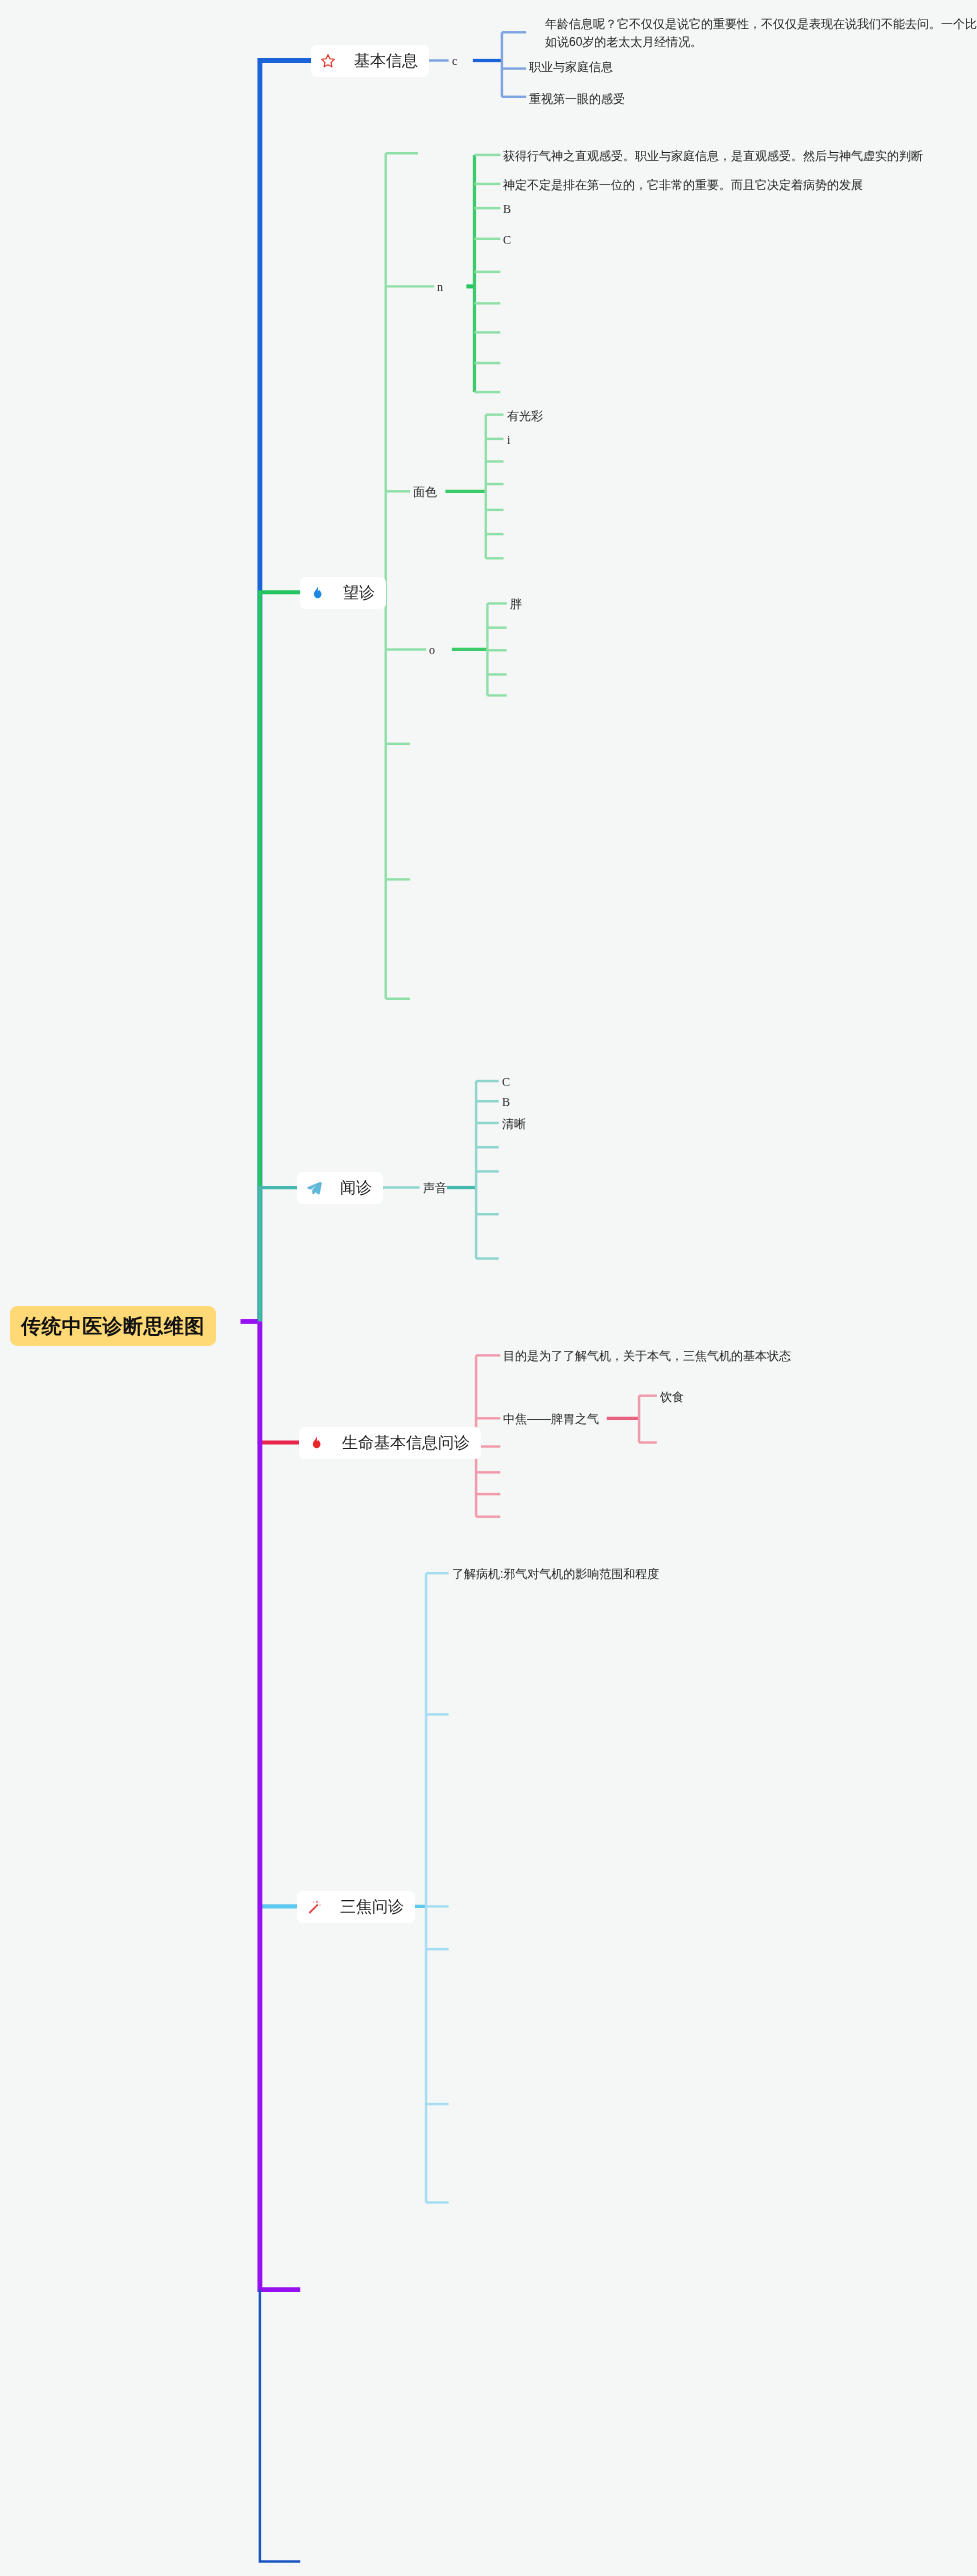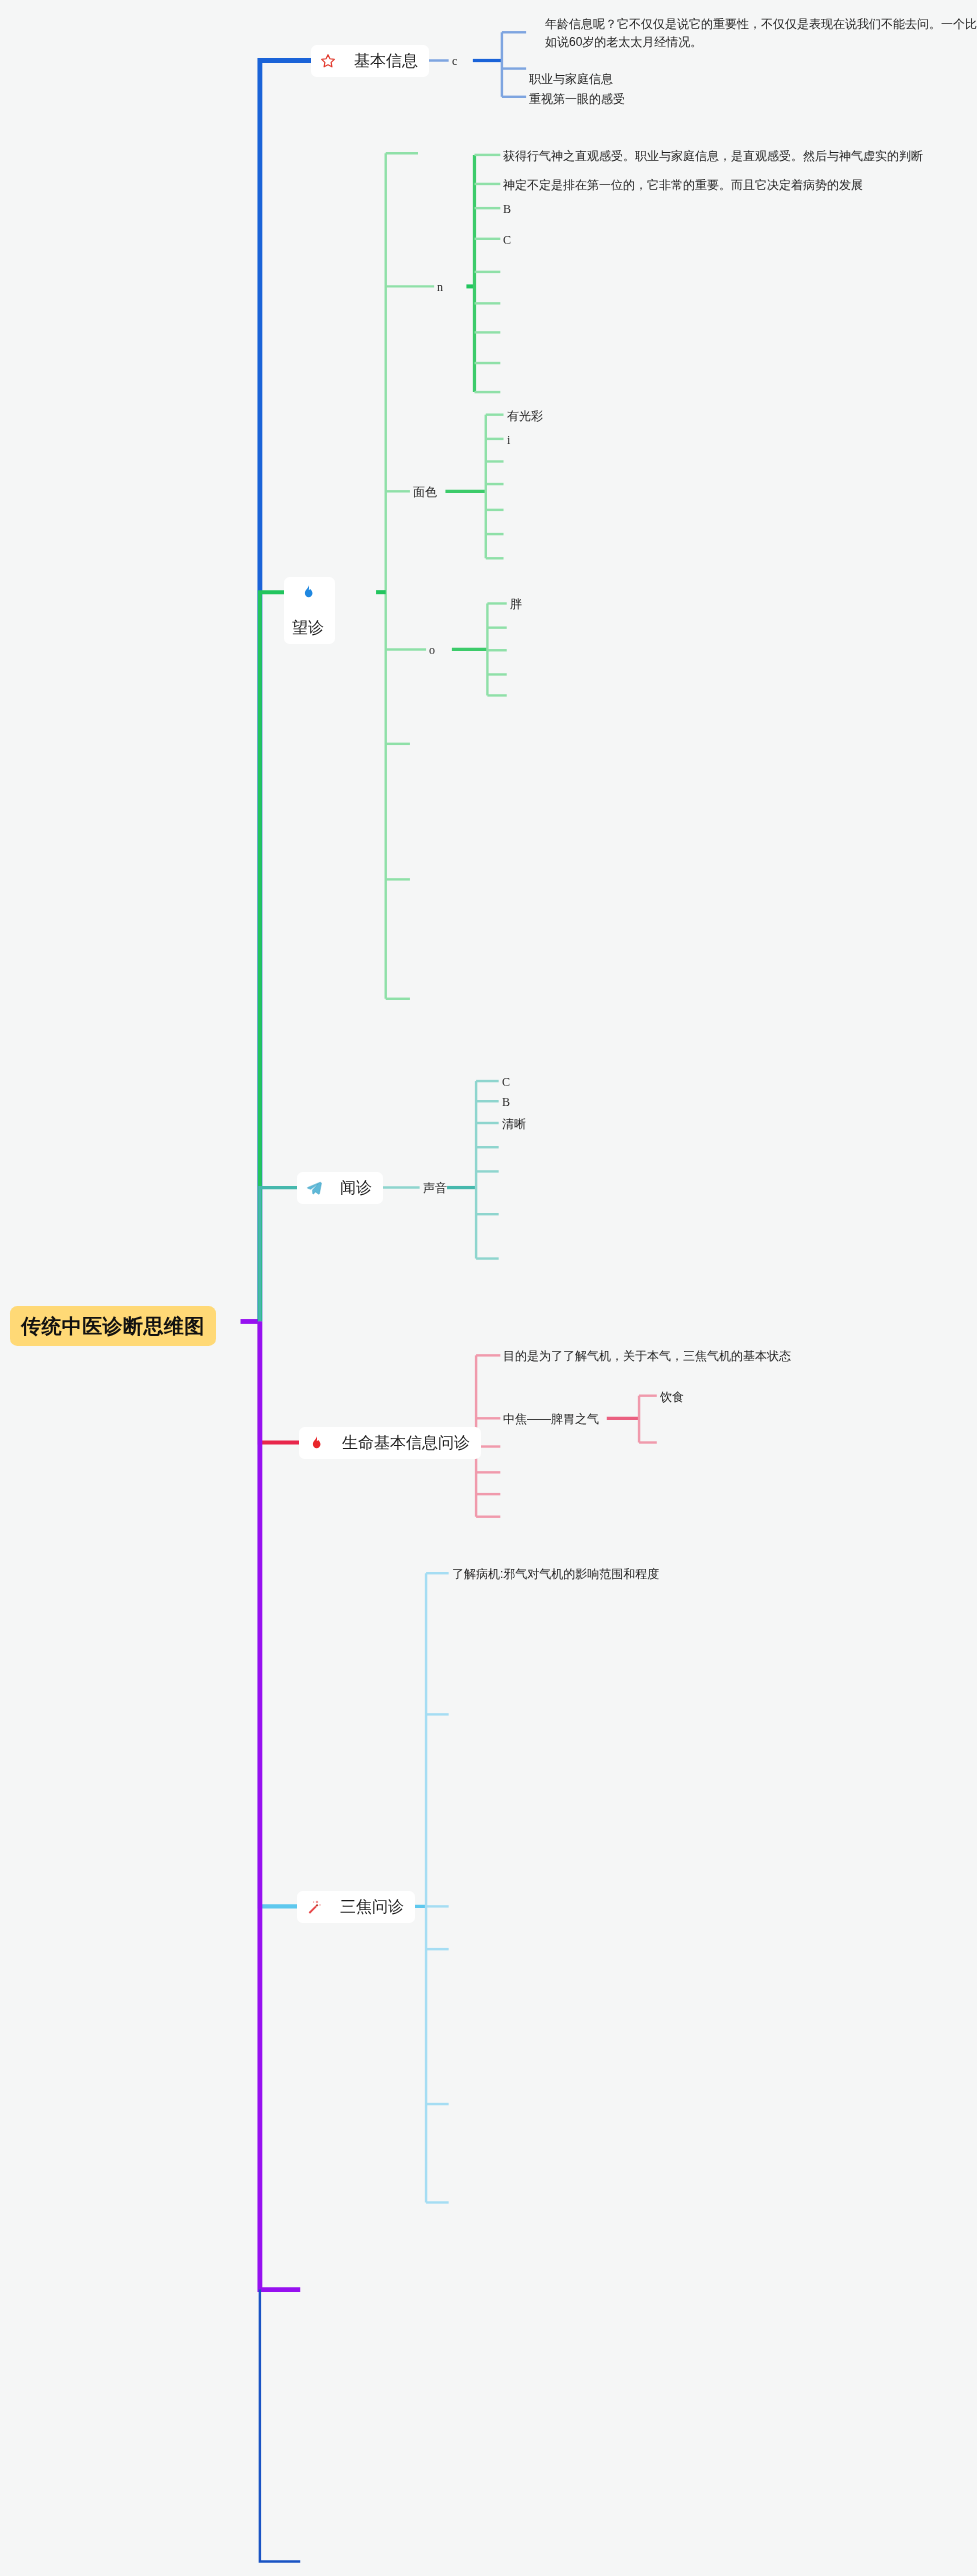--- a/index.html
+++ b/index.html
@@ -183,28 +183,28 @@
     <span>基本信息</span>
   </div>
 
   <div class="node leaf lat" style="left:452px; top:52px;">
     <span>c</span>
   </div>
 
   <div class="leaf wrap" style="position:absolute; left:545px; top:14.5px; width:436px;">
     <span>年龄信息呢？它不仅仅是说它的重要性，不仅仅是表现在说我们不能去问。一个比如说60岁的老太太月经情况。</span>
   </div>
-  <div class="node leaf" style="left:529px; top:70px;">
+  <div class="node leaf" style="left:529px; top:58px;">
     <span>职业与家庭信息</span>
   </div>
   <div class="node leaf" style="left:529px; top:90px;">
     <span>重视第一眼的感受</span>
   </div>
 
-  <div class="node branch" style="left:284px; top:577px;flex-direction:column;">
+  <div class="node branch" style="left:300px; top:577px;">
     <span class="ico">
       <svg width="16" height="16" viewBox="0 0 24 24">
         <path d="M12.8 2c.3 3.1-1.6 4.3-2.9 5.9-1.5 1.8-2.6 3.6-2.6 6.1 0 3.4 2.6 6 5.7 6s5.7-2.6 5.7-6c0-3.2-2.1-5-3.4-6.6-.6 1-1.5 1.6-2.2 1.3.9-2.3.5-4.9-.3-6.7z" fill="#1f87e0"></path>
       </svg>
     </span>
     <span>望诊</span>
   </div>
 
   <div class="node leaf lat" style="left:437px; top:278px;">
     <span>n</span>

